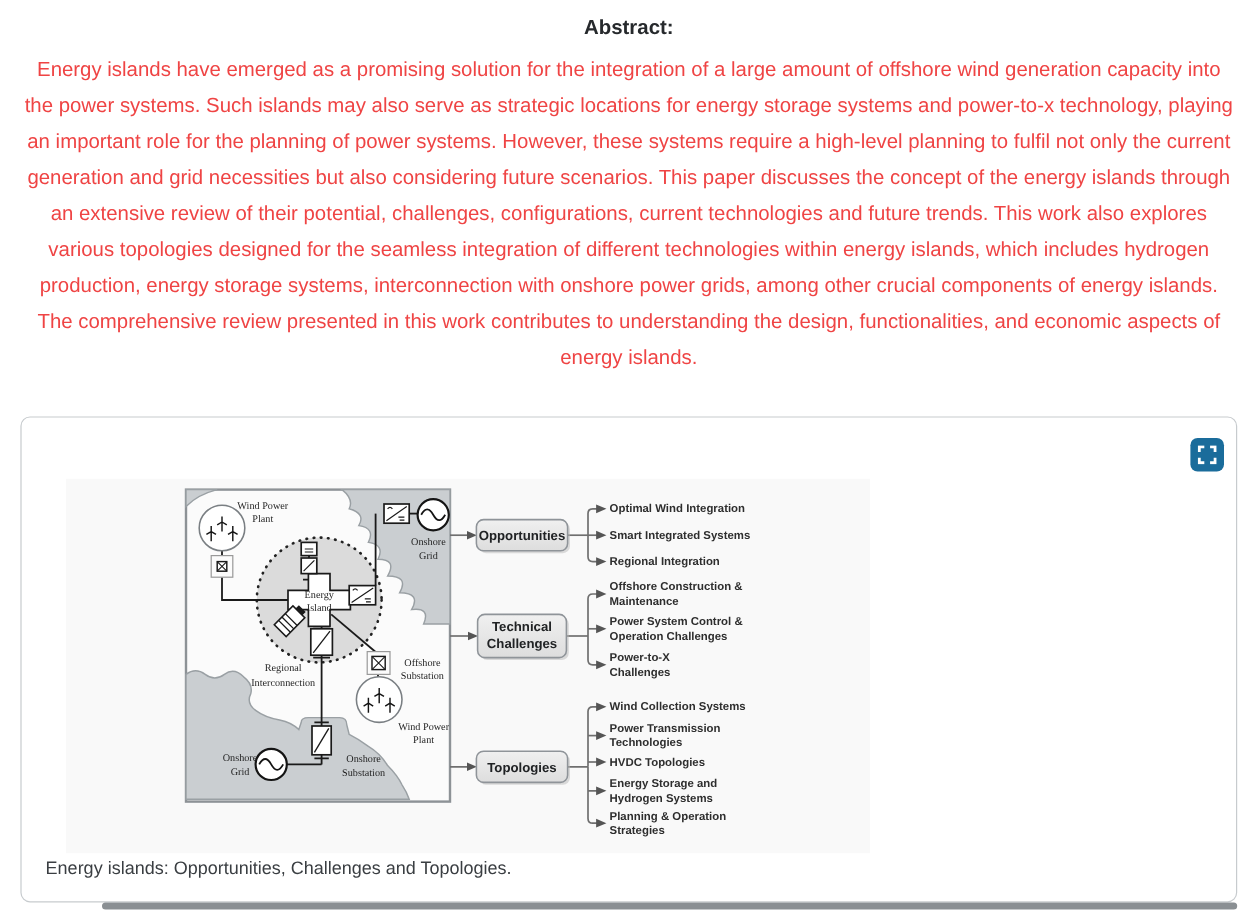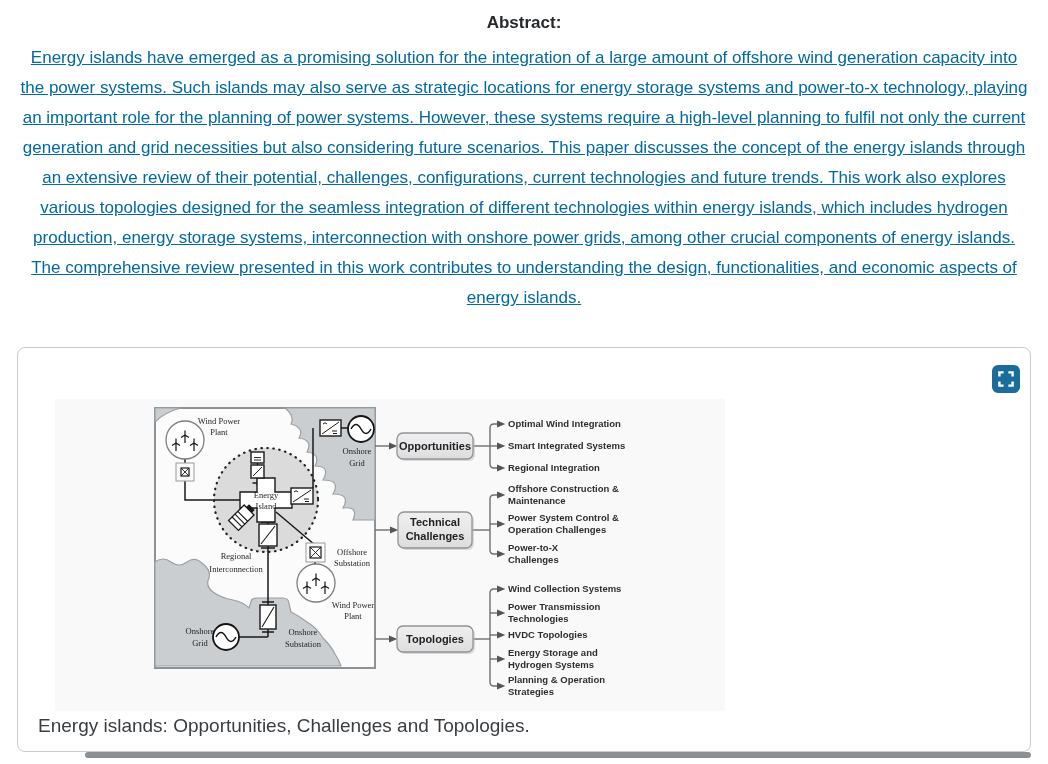--- a/index.html
+++ b/index.html
@@ -1,27 +1,27 @@
 <!DOCTYPE html>
 <html><head>
 <meta charset="utf-8">
 <style>
   html,body{margin:0;padding:0;background:#fff;}
   .page{position:relative;width:1048px;height:764px;overflow:hidden;background:#fff;
         font-family:"Liberation Sans",sans-serif;}
   .abstract{position:absolute;left:17px;top:10px;width:1014px;text-align:center;}
   .abstract h2{font-size:17px;font-weight:bold;color:#26292c;margin:0 0 8px 0;line-height:25px;}
-  .abstract p{font-size:17px;line-height:30px;color:#0369a1;margin:0;text-decoration:underline;}
+  .abstract p{font-size:17px;line-height:30px;color:#ef4444;margin:0;}
   .figure-panel{position:absolute;left:17px;top:347px;width:1014px;height:405px;
         border:1px solid #c7cbce;border-radius:8px;background:#fff;box-sizing:border-box;}
   .expand-btn{position:absolute;top:17px;right:10px;width:28px;height:28px;background:#1a6c9b;
         border:none;border-radius:6px;cursor:pointer;padding:0;display:flex;align-items:center;justify-content:center;}
   .figure-area{position:absolute;left:37px;top:51px;width:670px;height:312px;background:#f9f9f9;}
   svg.diagram{display:block;margin:3px 0 0 90px;}
-  .caption{position:absolute;left:20px;top:367px;font-size:19px;color:#3a3e42;}
+  .caption{position:absolute;left:20px;top:367px;font-size:15px;color:#3a3e42;}
   .bottom-bar{position:absolute;left:85px;top:752px;width:946px;height:6px;background:#8a8f93;border-radius:3px;}
   .ser{font-family:"Liberation Serif","DejaVu Serif",serif;font-size:8.5px;fill:#1f1f1f;text-anchor:middle;}
   .nodeTxt{font-family:"Liberation Sans",sans-serif;font-size:11px;font-weight:bold;fill:#202224;text-anchor:middle;}
   .leafTxt{font-family:"Liberation Sans",sans-serif;font-size:9.5px;font-weight:bold;fill:#2e2e2e;}
   .eline{stroke:#1a1a1a;stroke-width:1.5;fill:none;}
   .tline{stroke:#6f6f6f;stroke-width:1.4;fill:none;}
 </style>
 </head>
 <body>
 

